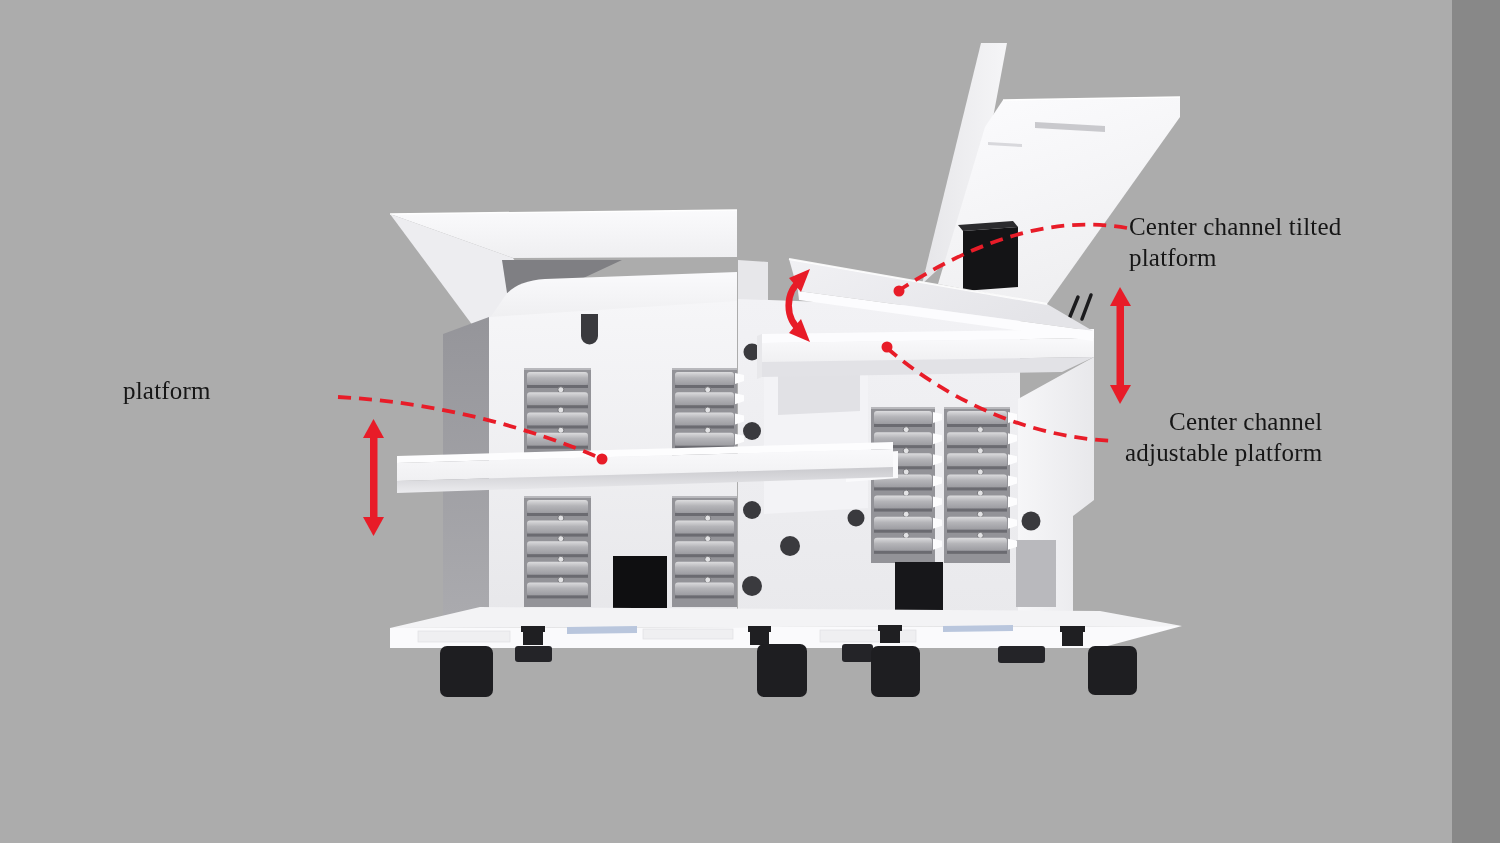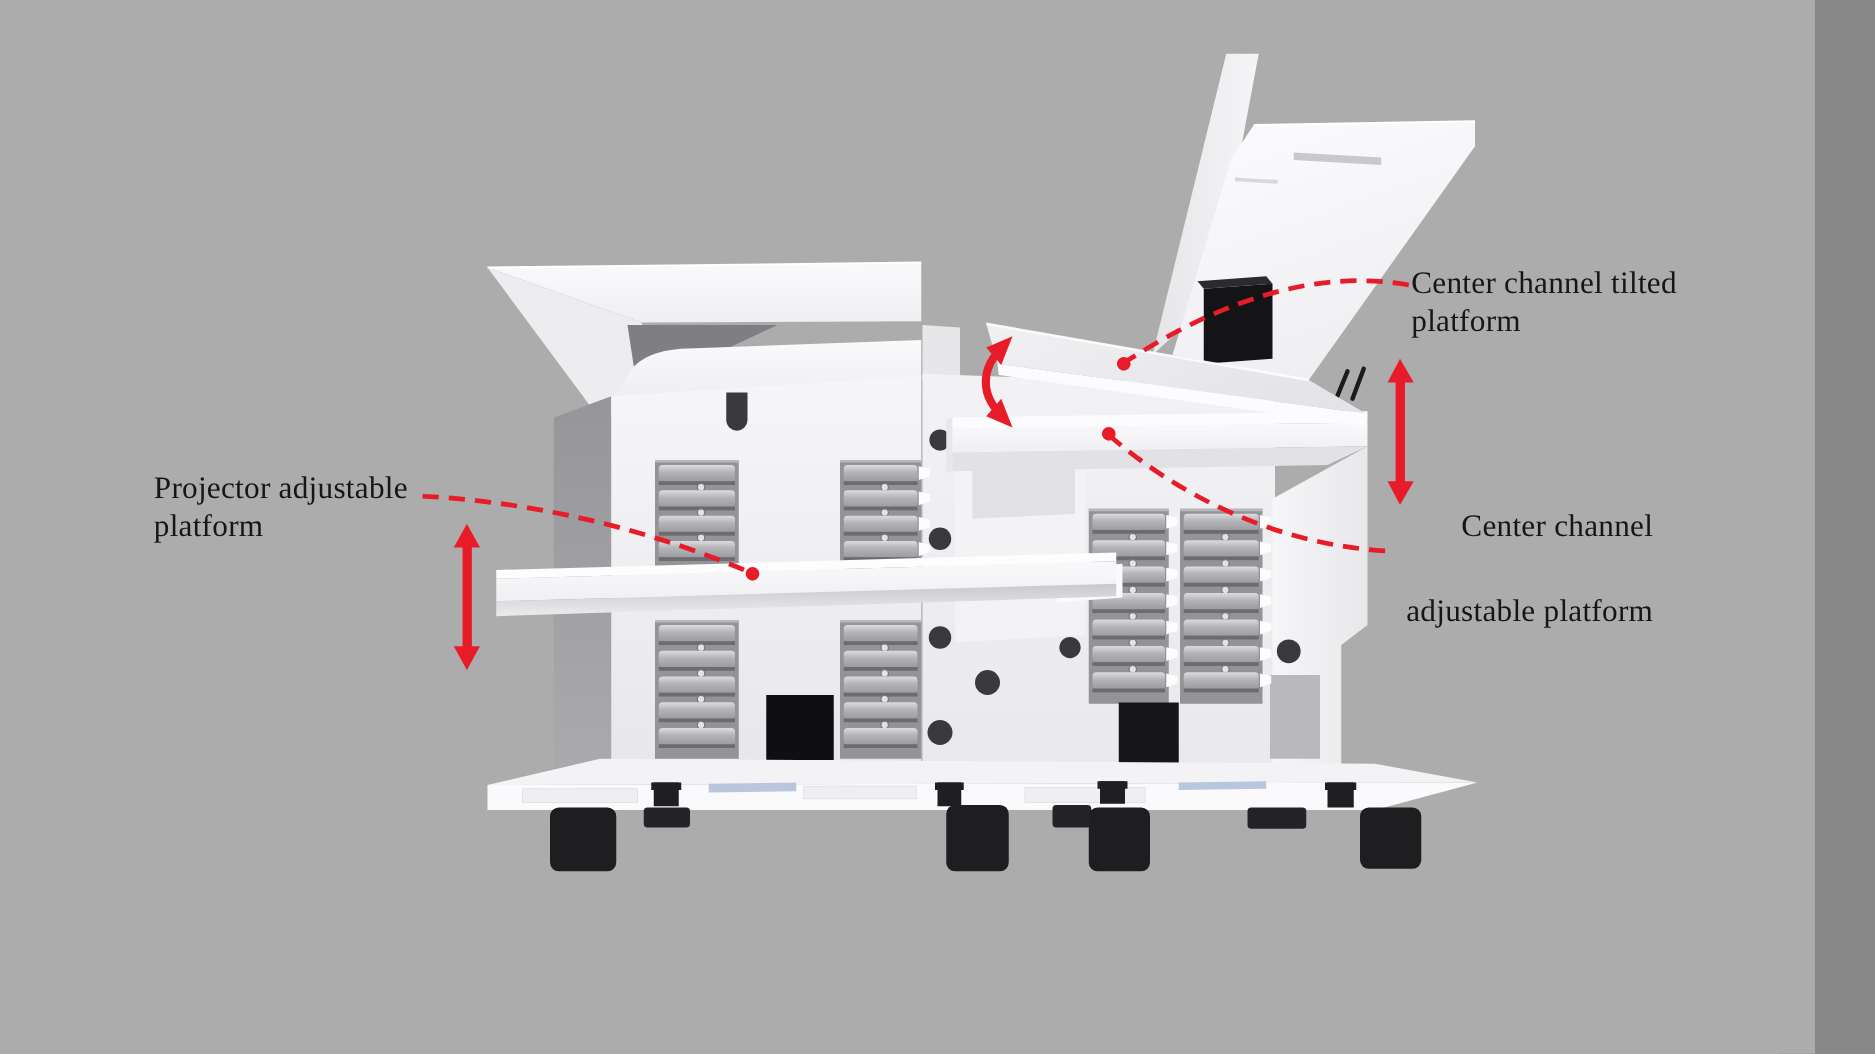--- a/index.html
+++ b/index.html
@@ -10,21 +10,21 @@
   }
   .stage svg{position:absolute;left:0;top:0;}
   .label{
     position:absolute;
     font-size:25px;line-height:31px;color:#161616;
     white-space:nowrap;letter-spacing:.2px;
   }
   .label span{display:block;}
   #label-tilted{left:1129px;top:211px;}
   #label-center{left:1117px;top:406px;text-align:right;}
-  #label-center .l2{margin-left:8px;margin-top:37px;}
+  #label-center .l2{margin-left:8px;}
   #label-projector{left:123px;top:375px;}
 </style>
 </head>
 <body>
 
 <div class="stage" style="background: rgb(172, 172, 172);">
 
 <svg width="1500" height="843" viewBox="0 0 1500 843">
   <defs>
     <linearGradient id="gBeam" x1="0" y1="0" x2="0" y2="1">
@@ -349,17 +349,16 @@
 
 <div class="label" id="label-tilted" style="color: rgb(22, 22, 22);">
   <span class="l1">Center channel tilted</span>
   <span class="l2">platform</span>
 </div>
 <div class="label" id="label-center" style="color: rgb(22, 22, 22);">
   <span class="l1">Center channel</span>
   <span class="l2">adjustable platform</span>
 </div>
 <div class="label" id="label-projector" style="color: rgb(22, 22, 22);">
-  <span class="l1">Projector adjustable</span>
   <span class="l2">platform</span>
 </div>
 
 </div>
 
 </body></html>

